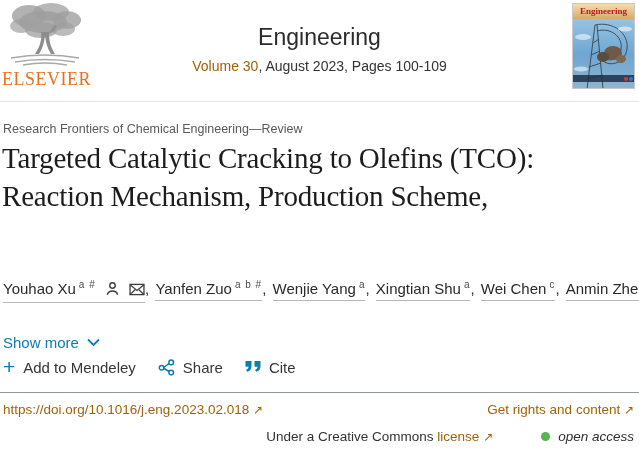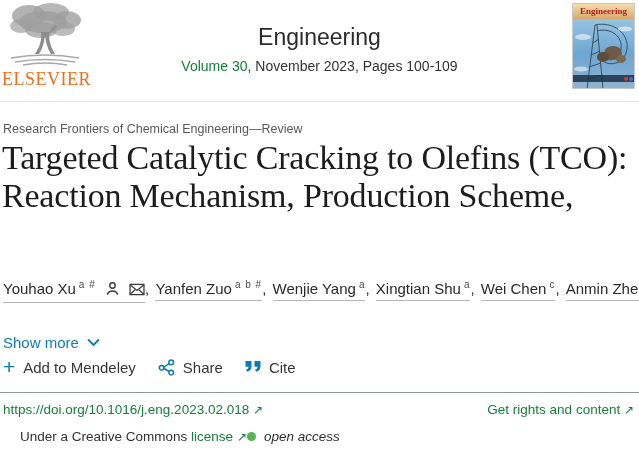--- a/index.html
+++ b/index.html
@@ -12,21 +12,21 @@
   
   .logo { position:absolute; left:2px; top:2px; width:86px; text-align:center; }
   .logo-tree { display:block; margin:0 auto; }
   .logo-word {
     font-family:"Liberation Serif", serif; color:#e9711c; font-size:18px;
     letter-spacing:.5px; margin-top:1px; font-weight:500;
   }
   .center-head { position:absolute; left:110px; right:110px; top:24px; text-align:center; }
   .journal-title { font-size:23px; color:#2b2b2b; font-weight:400; }
   .issue-line { margin-top:7px; font-size:14px; color:#333; }
-  a, .link { color:#15803d; text-decoration:none; cursor:pointer; }
+  a, .link { color:#a16207; text-decoration:none; cursor:pointer; }
 
   .cover {
     position:absolute; left:572px; top:3px; width:63px; height:86px;
     border:1px solid #c9c9c9; overflow:hidden; background:linear-gradient(180deg,#a8cfe9 0%,#6ea6d2 60%,#8fb4cf 100%);
   }
   .cover-top {
     height:15px; background:linear-gradient(180deg,#f2ddae,#d9a96a);
     font-family:"Liberation Serif", serif; font-weight:700; color:#b91c1c;
     font-size:9px; text-align:center; line-height:15px;
   }
@@ -34,40 +34,40 @@
   .cover-strip { position:absolute; left:0; right:0; bottom:6px; height:7px; background:rgba(28,48,70,.85); }
   .cover-strip .d1,.cover-strip .d2 { display:inline-block; width:4px; height:4px; border-radius:50%; margin:1.5px 1px 0 0; float:right; }
   .d1 { background:#d23b2f; } .d2 { background:#3b6fd2; }
 
   .divider-top { position:absolute; left:0; right:0; top:101px; border-top:1px solid #e6e6e6; }
 
   
   .category { position:absolute; left:3px; top:122px; font-size:12.5px; color:#595959; }
   .title {
     position:absolute; left:2px; top:139px; right:10px;
-    font-family:"Liberation Serif", serif; font-size:34px; line-height:38px;
+    font-family:"Liberation Serif", serif; font-size:29px; line-height:38px;
     color:#1c1c1c; font-weight:500; letter-spacing:-0.2px;
   }
   .authors { position:absolute; left:3px; top:280px; font-size:15px; color:#2a2a2a; white-space:nowrap; }
   .author-group { border-bottom:1px solid #b7b7b7; padding-bottom:3px; display:inline-block;text-align:center; }
   .author-sup { font-size:10px; color:#4a4a4a; position:relative; top:-6px; margin-left:3px; letter-spacing:1px; }
   .author-sep { margin-right:2px; }
   .a-icon { display:inline-block; vertical-align:-2px; margin-left:5px; color:#3d3d3d; }
 
   .show-more { position:absolute; left:3px; top:334px; font-size:15px; color:#0e7cb4; display:flex; align-items:center; gap:8px; cursor:pointer; }
 
   .toolbar { position:absolute; left:3px; top:358px; display:flex; align-items:center; gap:22px; font-size:15px; color:#363636; }
   .tool { display:flex; align-items:center; gap:8px; cursor:pointer; }
   .plus-glyph { color:#0e7cb4; font-size:21px; font-weight:400; line-height:18px; }
   .blue-ic { color:#0e7cb4; }
 
   .divider-bottom { position:absolute; left:0; right:0; top:392px; border-top:1px solid #8f979e; }
 
   .doi-row { position:absolute; left:3px; right:5px; top:402px; display:flex; justify-content:space-between; font-size:13.5px; }
-  .cc-row { position:absolute; left:20px; right:5px; top:429px; display:flex; justify-content:flex-start; font-size:13.5px; color:#333; }
+  .cc-row { position:absolute; left:13px; right:5px; top:429px; display:flex; justify-content:flex-end; font-size:13.5px; color:#333;gap:48px; }
   .oa { display:flex; align-items:center; gap:8px; font-style:italic; color:#2f2f2f; }
   .oa-dot { width:9px; height:9px; border-radius:50%; background:#56b452; display:inline-block; }
   .ext { font-size:12px; }
 </style>
 </head>
 <body>
 
 <div class="page">
 
   <div class="logo">
@@ -90,21 +90,21 @@
         <path d="M10 60 Q40 55 70 60"></path>
         <path d="M18 63 Q40 59 62 63"></path>
       </g>
     </svg>
     <div class="logo-word">ELSEVIER</div>
   </div>
 
   <div class="center-head">
     <div class="journal-title">Engineering</div>
     <div class="issue-line">
-      <span class="link">Volume 30</span><span>, November 2023, Pages 100-109</span>
+      <span class="link">Volume 30</span><span>, August 2023, Pages 100-109</span>
     </div>
   </div>
 
   <div class="cover">
     <div class="cover-top">Engineering</div>
     <svg class="cover-art" width="61" height="70" viewBox="0 0 61 70">
       <rect x="0" y="0" width="61" height="70" fill="none"></rect>
       <g stroke="#33454f" stroke-width="1" fill="none" opacity=".9">
         <path d="M14 70 L22 6"></path>
           <path d="M30 70 L24 6"></path>

